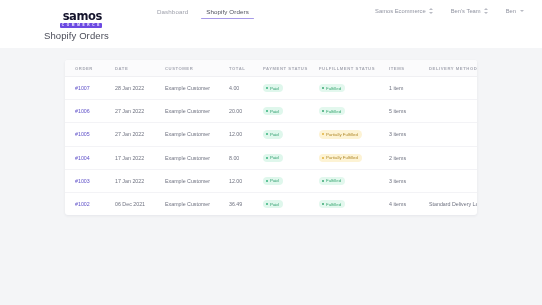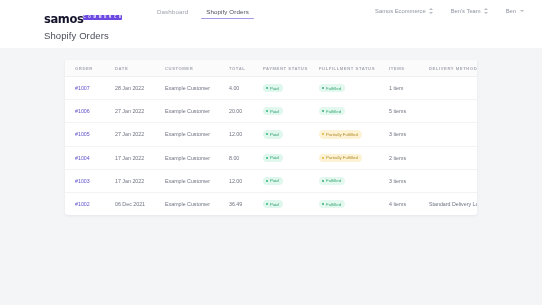--- a/index.html
+++ b/index.html
@@ -25,22 +25,22 @@
     position: relative;
     height: 22px;
     background: #ffffff;
     display: flex;
     align-items: center;
     padding: 0 10px 0 44px;
     box-sizing: border-box;
   }
   .brand {
     display: flex;
-    flex-direction: row;
-    align-items: flex-start;
+    flex-direction: column;
+    align-items: flex-end;
     width: 58px;
     margin-top: 16px;
   }
   .brand-word {
     font-size: 11.5px;
     letter-spacing: -0.4px;
     font-weight: 700;
     color: #14132b;
     line-height: 11px;
     font-family: "DejaVu Sans", sans-serif;

